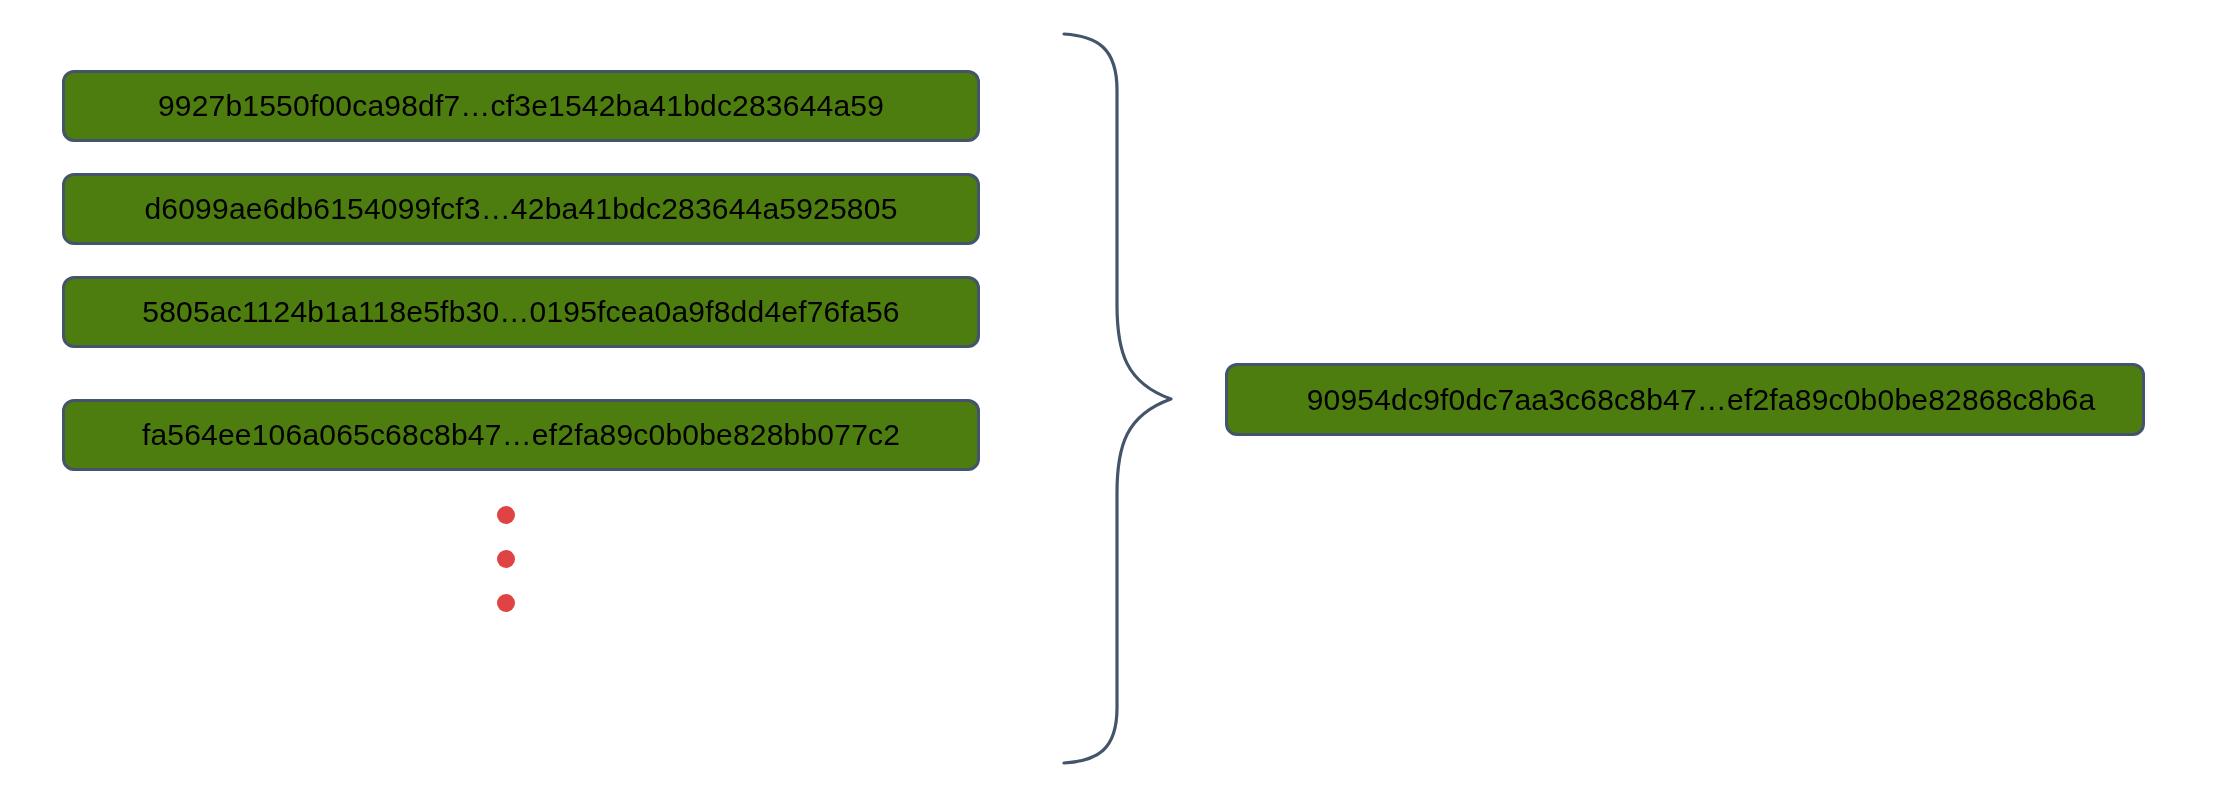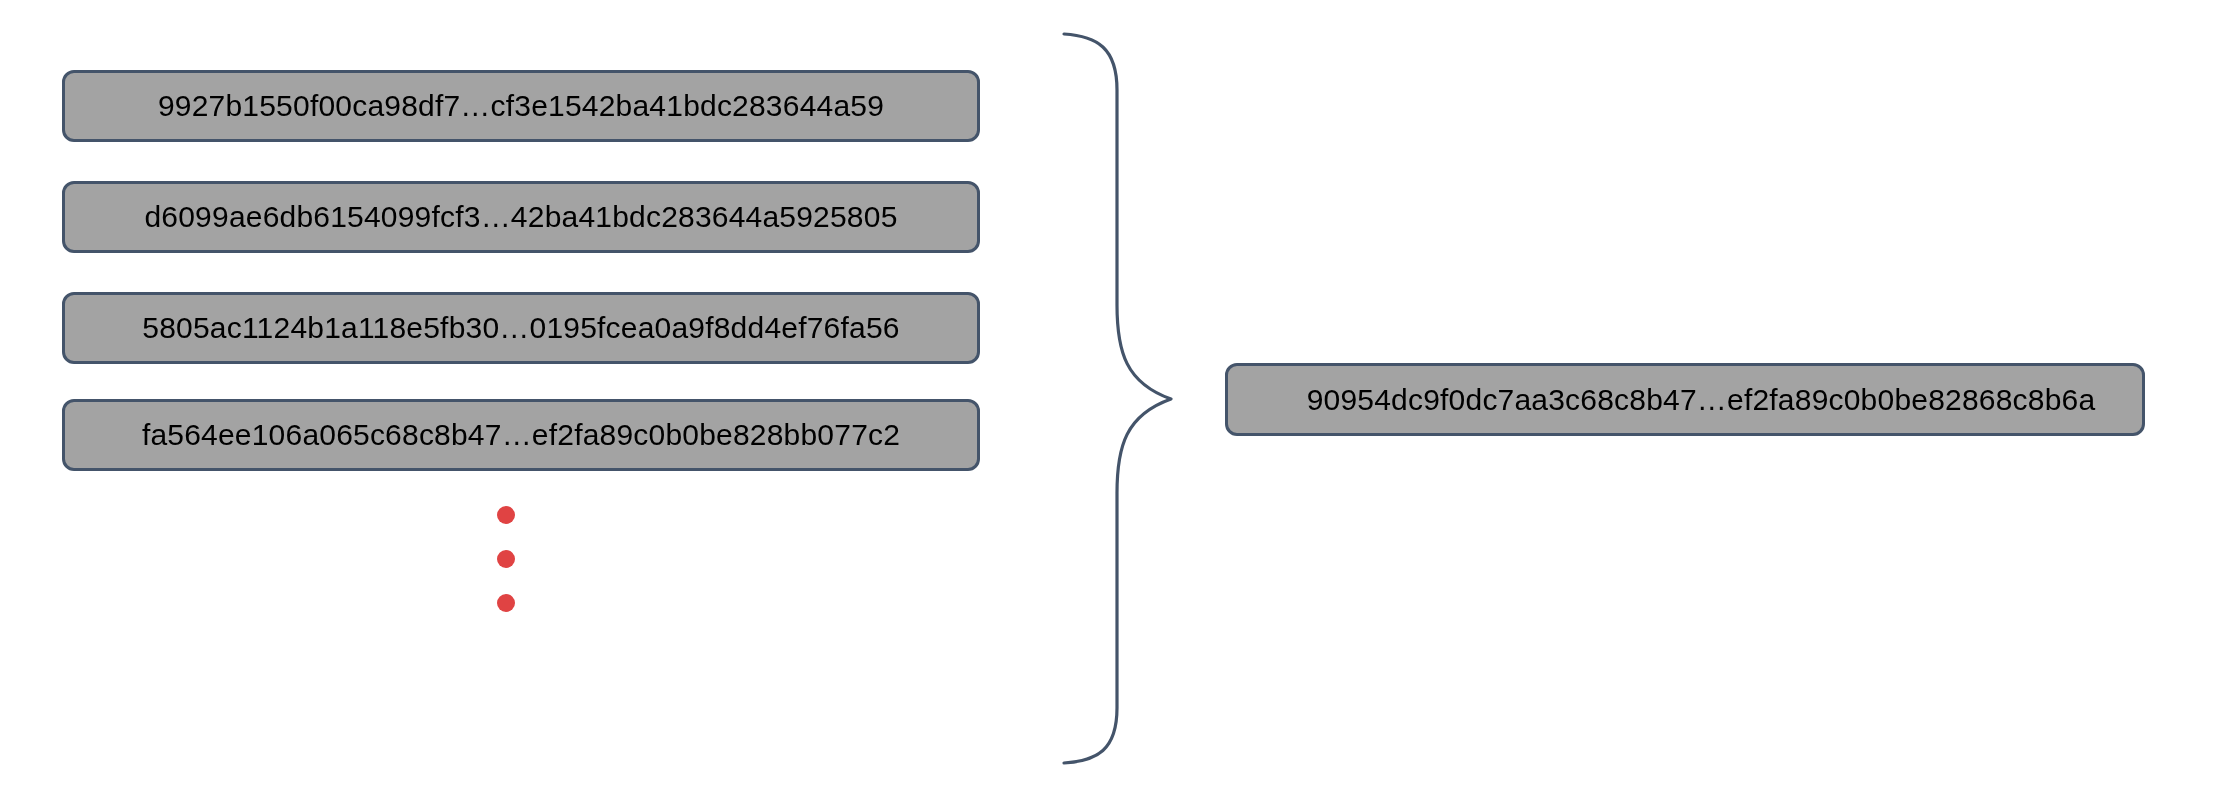--- a/index.html
+++ b/index.html
@@ -12,34 +12,34 @@
     font-family: "Liberation Sans", sans-serif;
     overflow: hidden;
   }
   .hash-box {
     position: absolute;
     left: 62px;
     width: 918px;
     height: 72px;
     border: 3px solid var(--outline, #44546A);
     border-radius: 12px;
-    background: #a3a3a3;
+    background: #4d7c0f;
     display: flex;
     align-items: center;
     justify-content: center;
   }
   .hash-text {
     font-size: 30px;
     color: var(--text, #000000);
     white-space: nowrap;
     letter-spacing: 0.2px;
   }
   .box-1 { top: 70px; }
-  .box-2 { top: 181px; align-items: center; }
-  .box-3 { top: 292px; }
+  .box-2 { top: 173px; align-items: center; }
+  .box-3 { top: 276px; }
   .box-4 { top: 399px; justify-content: center; }
   .box-5 { top: 643px; }
   .result-box {
     left: 1225px;
     top: 363px;
     width: 920px;
     height: 73px;
     padding-left: 32px;
   }
   .dots {

